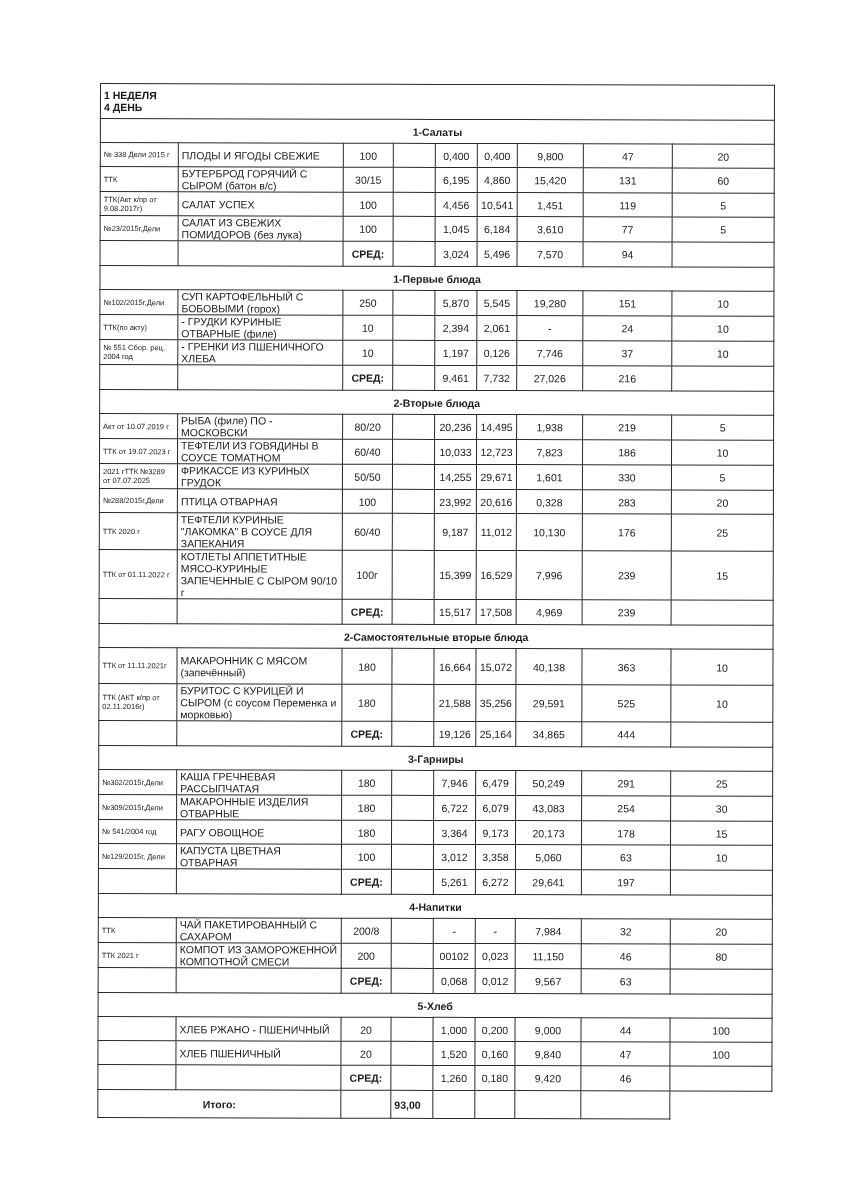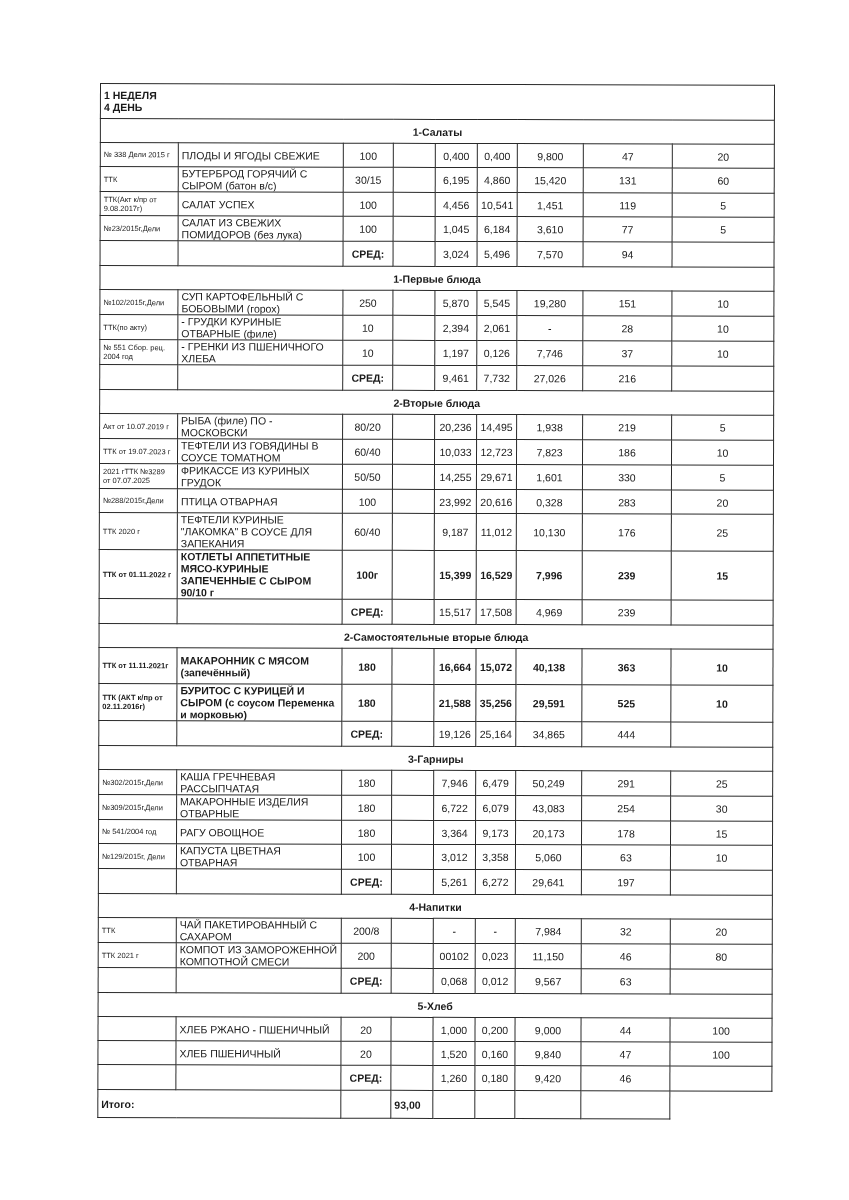--- a/index.html
+++ b/index.html
@@ -6,28 +6,28 @@
   body { width: 849px; height: 1200px; position: relative; overflow: hidden;
          font-family: "Liberation Sans", sans-serif; color: #1a1a1a; }
   #menu-table { position: absolute; left: 100px; top: 83px; border-collapse: collapse;
                 table-layout: fixed; width: 674px; transform: rotate(0.15deg); transform-origin: left top; }
   #menu-table td { border: 1px solid #2a2a2a; padding: 0 3px; font-size: 10.5px; line-height: 12px;
                    vertical-align: middle; overflow: hidden; }
   .hdr td { height: 34px; }
   .hdr .hdr-text { font-weight: bold; font-size: 11.5px; line-height: 13px; vertical-align: top; padding-top: 1px; }
   .sec td { height: 23px; font-weight: bold; font-size: 11.5px; text-align: center; }
   .item td { height: 23px; }
-  .item.tall td { height: 35px; font-weight: bold; }
+  .item.tall td { height: 35px; }
   .src { font-size: 7.5px !important; line-height: 9px !important; }
   .name { font-size: 10.5px; border-radius: 7px; }
   .num { text-align: center; }
   .avg td { height: 24px; }
   .avg .lbl { font-weight: bold; text-align: center; }
   .total td { height: 27px; }
-  .total .lbl { text-align: left; font-weight: bold; padding-right: 4px; }
+  .total .lbl { text-align: center; font-weight: bold; padding-right: 4px; }
   .total .tval { font-weight: bold; vertical-align: bottom; text-align: left; font-size: 11px; padding-bottom: 1px; }
   .noborder { border: none !important; }
 </style>
 </head>
 <body>
 
 <table id="menu-table">
   <colgroup>
     <col style="width:78px">
       <col style="width:165px">
@@ -119,21 +119,21 @@
         <td class="num">10</td>
       </tr>
       <tr class="item">
         <td class="src">ТТК(по акту)</td>
         <td class="name">- ГРУДКИ КУРИНЫЕ ОТВАРНЫЕ (филе)</td>
         <td class="num">10</td>
         <td class="num"></td>
         <td class="num">2,394</td>
         <td class="num">2,061</td>
         <td class="num">-</td>
-        <td class="num">28</td>
+        <td class="num">24</td>
         <td class="num">10</td>
       </tr>
       <tr class="item">
         <td class="src">№ 551 Сбор. рец. 2004 год</td>
         <td class="name">- ГРЕНКИ ИЗ ПШЕНИЧНОГО ХЛЕБА</td>
         <td class="num">10</td>
         <td class="num"></td>
         <td class="num">1,197</td>
         <td class="num">0,126</td>
         <td class="num">7,746</td>

